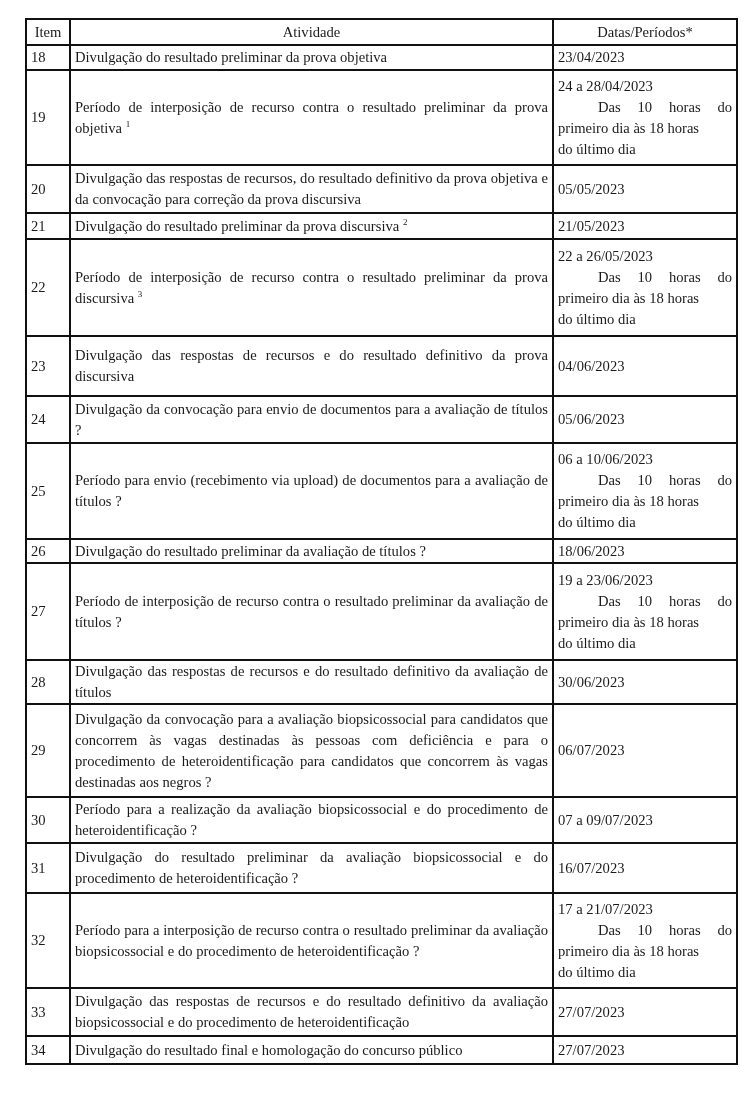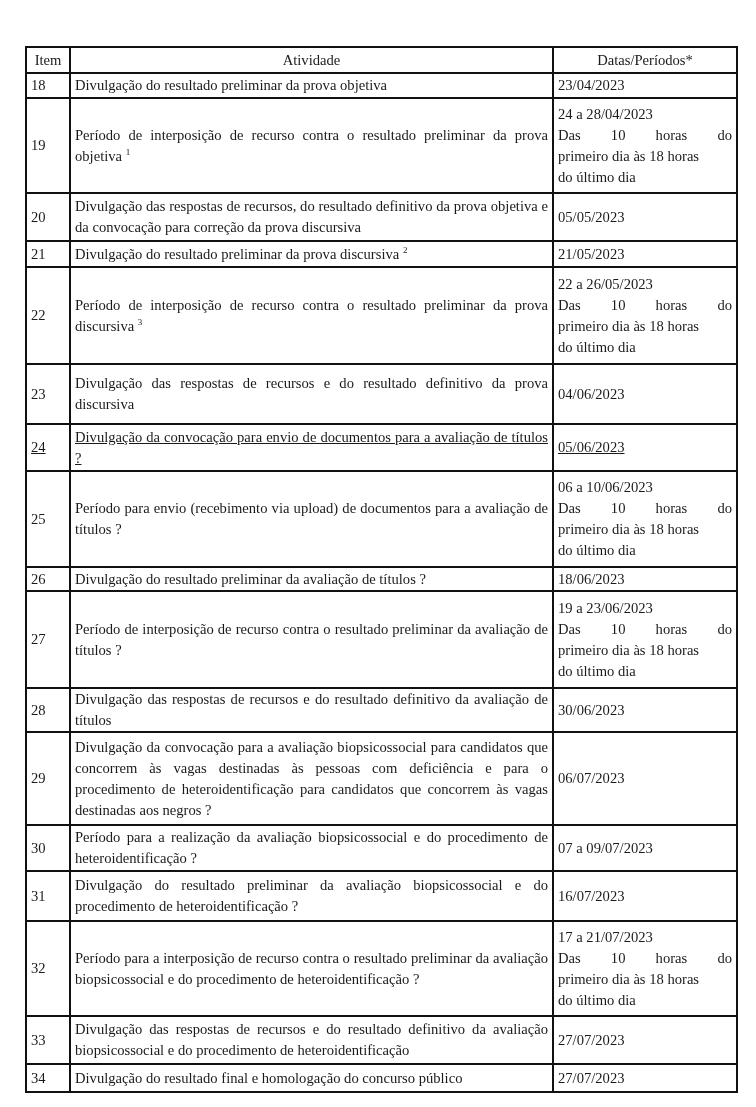--- a/index.html
+++ b/index.html
@@ -1,27 +1,27 @@
 <!DOCTYPE html>
 <html><head>
 <meta charset="utf-8">
 <style>
   html, body { margin:0; padding:0; background:#ffffff; }
   body { width:756px; height:1107px; position:relative; overflow:hidden;
          font-family:"Liberation Serif","DejaVu Serif",serif; color:#1a1a1a; }
-  table.cronograma { position:absolute; left:25px; top:46px; width:711px;
+  table.cronograma { position:absolute; left:25px; top:18px; width:711px;
          border-collapse:collapse; table-layout:fixed; font-size:14.6px; line-height:21px; }
   table.cronograma td, table.cronograma th { border:2px solid #111; padding:0 4px; vertical-align:middle; }
   th { font-weight:normal; text-align:center; height:24px; }
   col.c-item { width:44px; } col.c-ativ { width:483px; } col.c-data { width:184px; }
   td.item { text-align:left; padding-left:5px; }
   td.ativ { text-align:justify; text-align-last:left; padding:1px 5px; }
   td.data { padding:1px 5px; }
   .period-line { display:block; }
-  .hours { display:block; text-align:justify; text-align-last:justify; }
+  .hours { display:block; text-align:justify; text-align-last:justify;margin-left:40px; }
   .hours-tail { display:block; text-align:justify; }
   sup { font-size:9px; line-height:0; }
 </style>
 </head>
 <body>
 
 <table class="cronograma">
   <colgroup>
       <col class="c-item">
       <col class="c-ativ">
@@ -76,21 +76,21 @@
           <span class="hours-tail">do último dia</span>
         </td>
       </tr>
       <tr style="height: 60px;">
         <td class="item">23</td>
         <td class="ativ"><span>Divulgação das respostas de recursos e do resultado definitivo da prova discursiva</span></td>
         <td class="data">
           <span class="period-line">04/06/2023</span>
         </td>
       </tr>
-      <tr style="height: 47px; text-decoration: underline;">
+      <tr style="height: 47px;">
         <td class="item">24</td>
         <td class="ativ"><span>Divulgação da convocação para envio de documentos para a avaliação de títulos ?</span></td>
         <td class="data">
           <span class="period-line">05/06/2023</span>
         </td>
       </tr>
       <tr style="height: 96px;">
         <td class="item">25</td>
         <td class="ativ"><span>Período para envio (recebimento via upload) de documentos para a avaliação de títulos ?</span></td>
         <td class="data">

